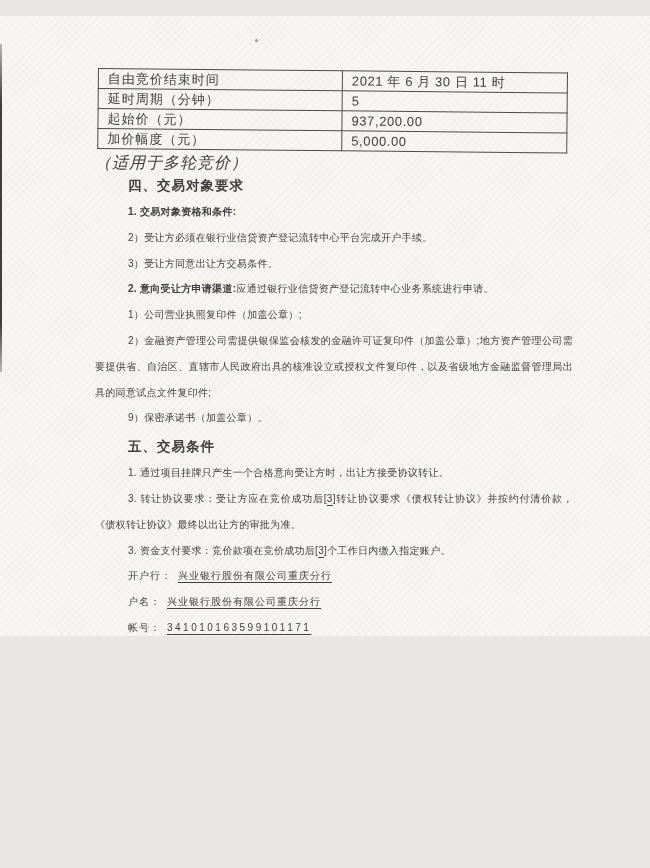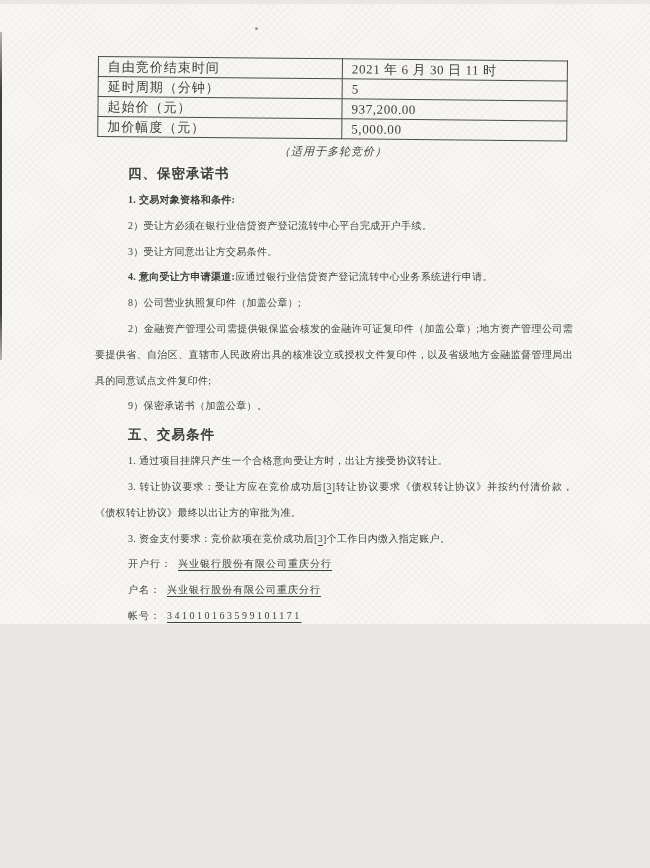--- a/index.html
+++ b/index.html
@@ -4,27 +4,27 @@
 <style>
   html, body {
     margin: 0;
     padding: 0;
     background: #e8e7e3;
   }
   .page {
     position: relative;
     width: 650px;
     height: 620px;
-    margin: 4px auto;
+    margin: 16px auto;
     overflow: hidden;
     background:
       repeating-linear-gradient(135deg, rgba(205,200,190,0.13) 0 1px, transparent 1px 5px),
       repeating-linear-gradient(45deg, rgba(205,200,190,0.10) 0 1px, transparent 1px 5px),
       #f7f6f2;
-    font-family: Liberation Serif, serif;
+    font-family: Liberation Sans, sans-serif;
     color: #404040;
   }
   .edge {
     position: absolute;
     background: #4a4a4a;
   }
   .edge-top-left {
     left: 0; top: 28px; width: 2px; height: 328px;
     background: linear-gradient(#b9b6b0, #3f3f3f 18%, #3f3f3f 85%, #b9b6b0);
   }
@@ -57,23 +57,23 @@
     font-size: 13px;
     line-height: 18px;
     padding: 0 2px 0 9px;
     white-space: nowrap;
     overflow: hidden;
   }
   td.lbl { width: 232px; letter-spacing: 1px; }
   td.val { letter-spacing: 0.6px; }
   .note {
     margin: 6px 2px 0 0;
-    text-align: center;
+    text-align: left;
     font-style: italic;
-    font-size: 11px;
+    font-size: 16px;
     line-height: 16px;
     letter-spacing: 1px;
   }
   .heading {
     font-weight: bold;
     font-size: 13.5px;
     line-height: 26px;
     text-indent: 33px;
     letter-spacing: 1px;
     margin-top: 2px;
@@ -123,27 +123,27 @@
         </tr>
         <tr>
           <td class="lbl">加价幅度（元）</td>
           <td class="val">5,000.00</td>
         </tr>
       </tbody>
     </table>
 
     <div class="note">（适用于多轮竞价）</div>
 
-    <div class="heading">四、保密承诺书</div>
+    <div class="heading">四、交易对象要求</div>
 
     <p><b>1. 交易对象资格和条件:</b></p>
     <p>2）受让方必须在银行业信贷资产登记流转中心平台完成开户手续。</p>
     <p>3）受让方同意出让方交易条件。</p>
-    <p><b>4. 意向受让方申请渠道:</b><span>应通过银行业信贷资产登记流转中心业务系统进行申请。</span></p>
-    <p>8）公司营业执照复印件（加盖公章）;</p>
+    <p><b>2. 意向受让方申请渠道:</b><span>应通过银行业信贷资产登记流转中心业务系统进行申请。</span></p>
+    <p>1）公司营业执照复印件（加盖公章）;</p>
     <p>2）金融资产管理公司需提供银保监会核发的金融许可证复印件（加盖公章）;地方资产管理公司需要提供省、自治区、直辖市人民政府出具的核准设立或授权文件复印件，以及省级地方金融监督管理局出具的同意试点文件复印件;</p>
     <p>9）保密承诺书（加盖公章）。</p>
 
     <div class="heading heading-5">五、交易条件</div>
 
     <p>1. 通过项目挂牌只产生一个合格意向受让方时，出让方接受协议转让。</p>
     <p><span>3. 转让协议要求：受让方应在竞价成功后[</span><u>3</u><span>]转让协议要求《债权转让协议》并按约付清价款，《债权转让协议》最终以出让方的审批为准。</span></p>
     <p><span>3. 资金支付要求：竞价款项在竞价成功后[</span><u>3</u><span>]个工作日内缴入指定账户。</span></p>
 
     <p><span class="acct-label">开户行：</span><span class="acct-value">兴业银行股份有限公司重庆分行</span></p>

